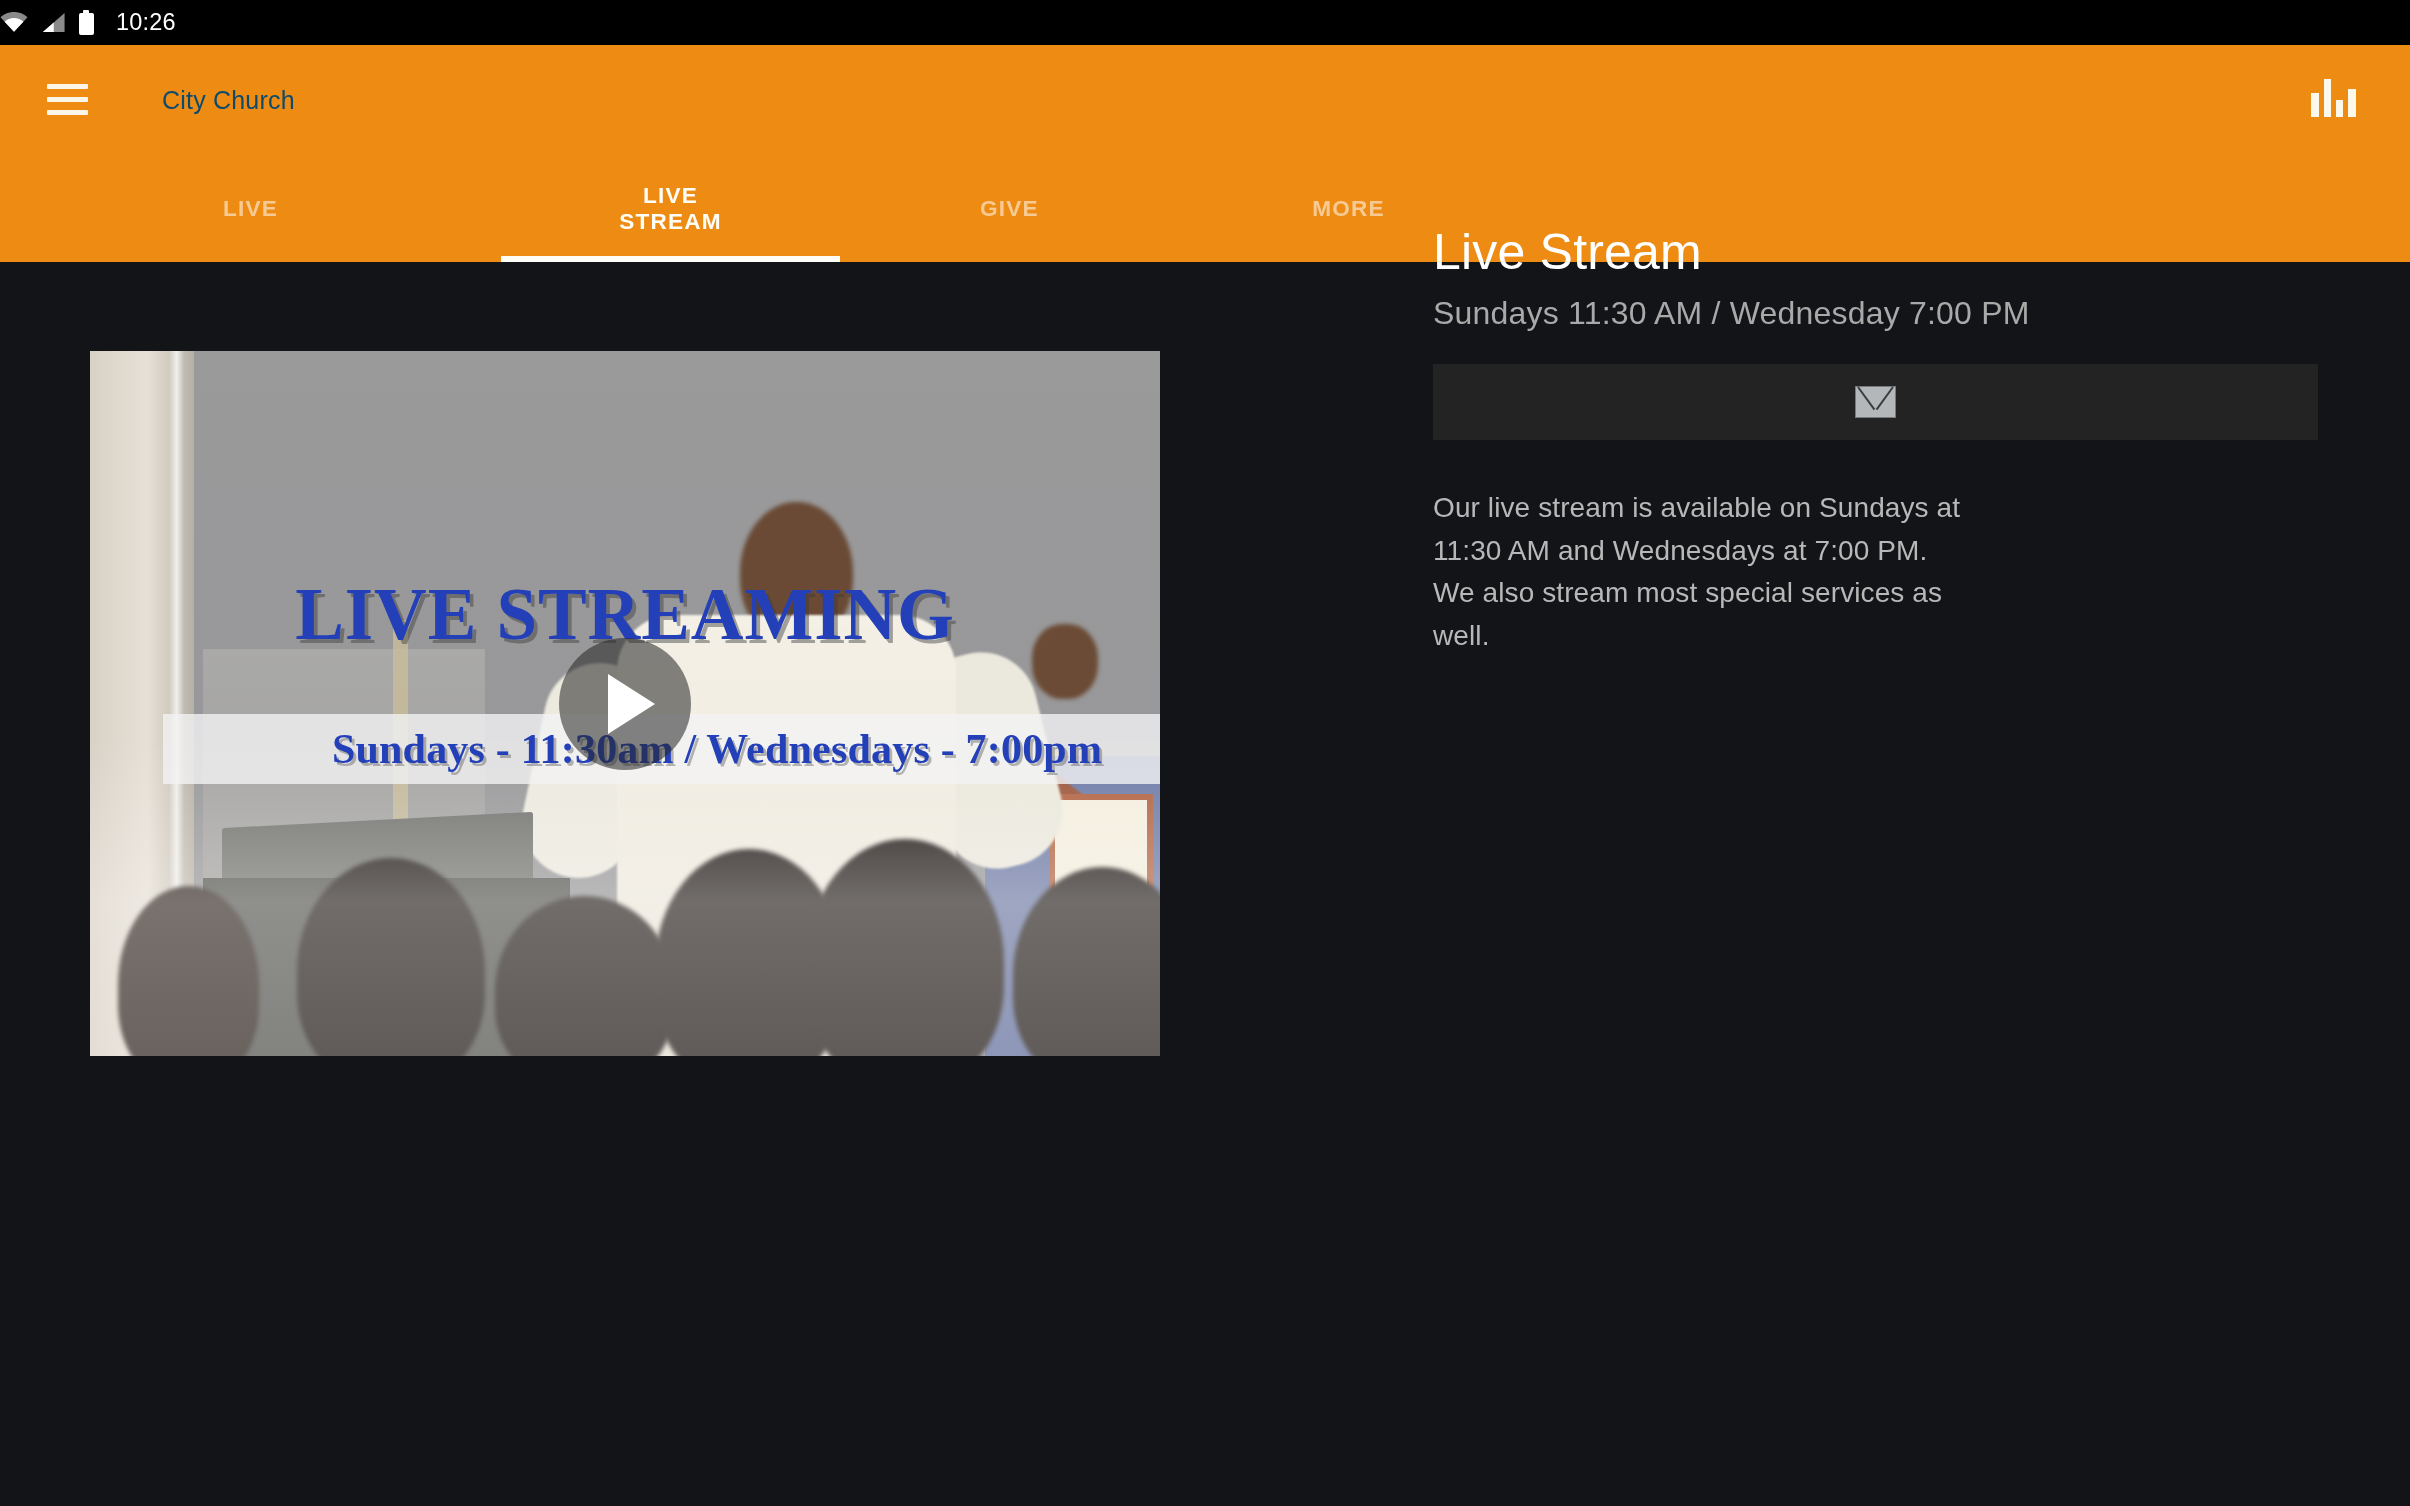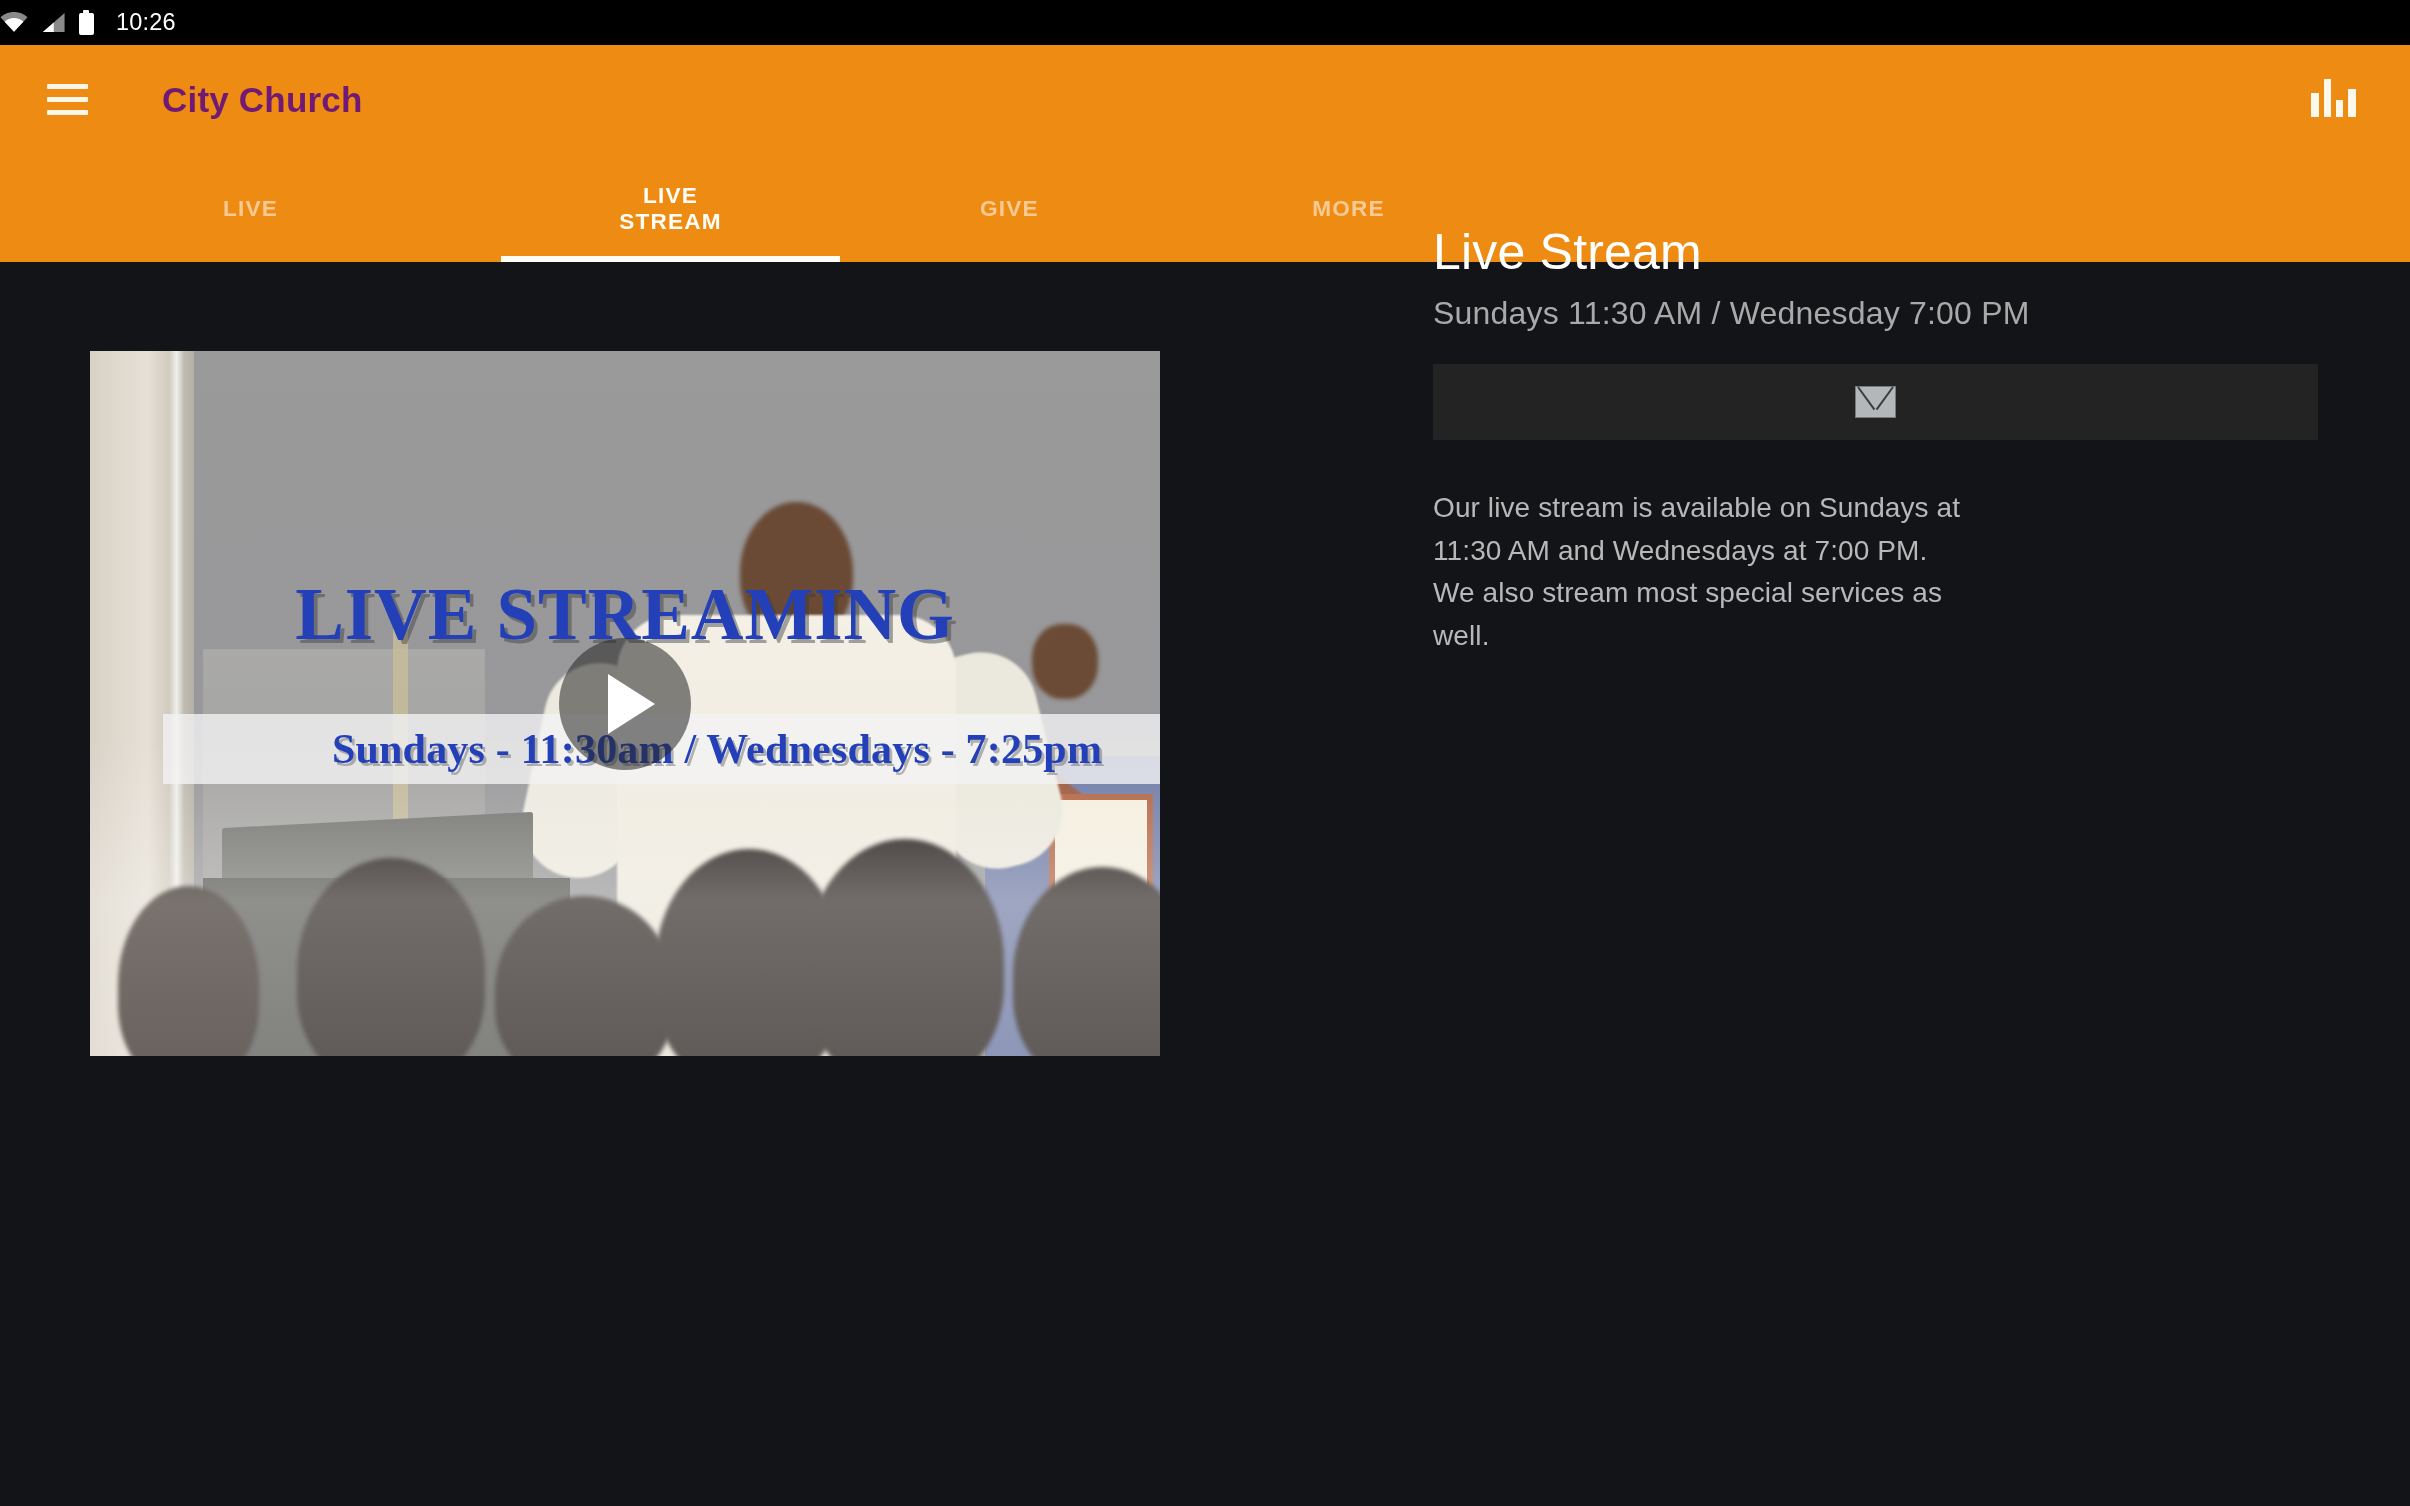--- a/index.html
+++ b/index.html
@@ -41,21 +41,21 @@
   }
   .hamburger{
     position:absolute; left:47px; top:34px; width:45px; height:41px;
     display:flex; flex-direction:column; justify-content:center; gap:8.5px;
     cursor:pointer;
   }
   .hamburger span{ display:block; width:41px; height:4.7px; background:#FCF6E8; border-radius:0.9px; }
   .app-title{
     position:absolute; left:162px; top:0; height:110px;
     display:flex; align-items:center;
-    color:#701a75; font-size:35px; font-weight:700; letter-spacing:0.2px;
+    color:#0c4a6e; font-size:25px; font-weight:400; letter-spacing:0.2px;
   }
   .chart-btn{
     position:absolute; right:40px; top:0; height:110px; width:75px;
     display:flex; align-items:flex-end; justify-content:center;
     padding-bottom:38px; cursor:pointer;
   }
   .chart-ic{ display:flex; align-items:flex-end; gap:4.7px; height:38px; }
   .chart-ic i{ display:block; width:7.5px; background:#FDF8EC; }
   .chart-ic i:nth-child(1){ height:24.5px; }
   .chart-ic i:nth-child(2){ height:38px; }
@@ -337,21 +337,21 @@
         <span class="v-h c"></span>
       <span class="v-h d"></span>
         <span class="v-h e"></span>
         <span class="v-h f"></span>
       <span class="v-h g"></span>
     </div>
     <div class="v-fog"></div>
 
     <div class="v-title">LIVE STREAMING</div>
     <div class="v-band">
-      <span>Sundays - 11:30am / Wednesdays - 7:25pm</span>
+      <span>Sundays - 11:30am / Wednesdays - 7:00pm</span>
     </div>
 
     <div class="play-btn">
       <span class="play-tri"></span>
     </div>
   </div>
 
   <div class="panel">
     <div class="p-title" style="top:-36px">Live Stream</div>
     <div class="p-sub" style="top:34px">Sundays 11:30 AM / Wednesday 7:00 PM</div>

